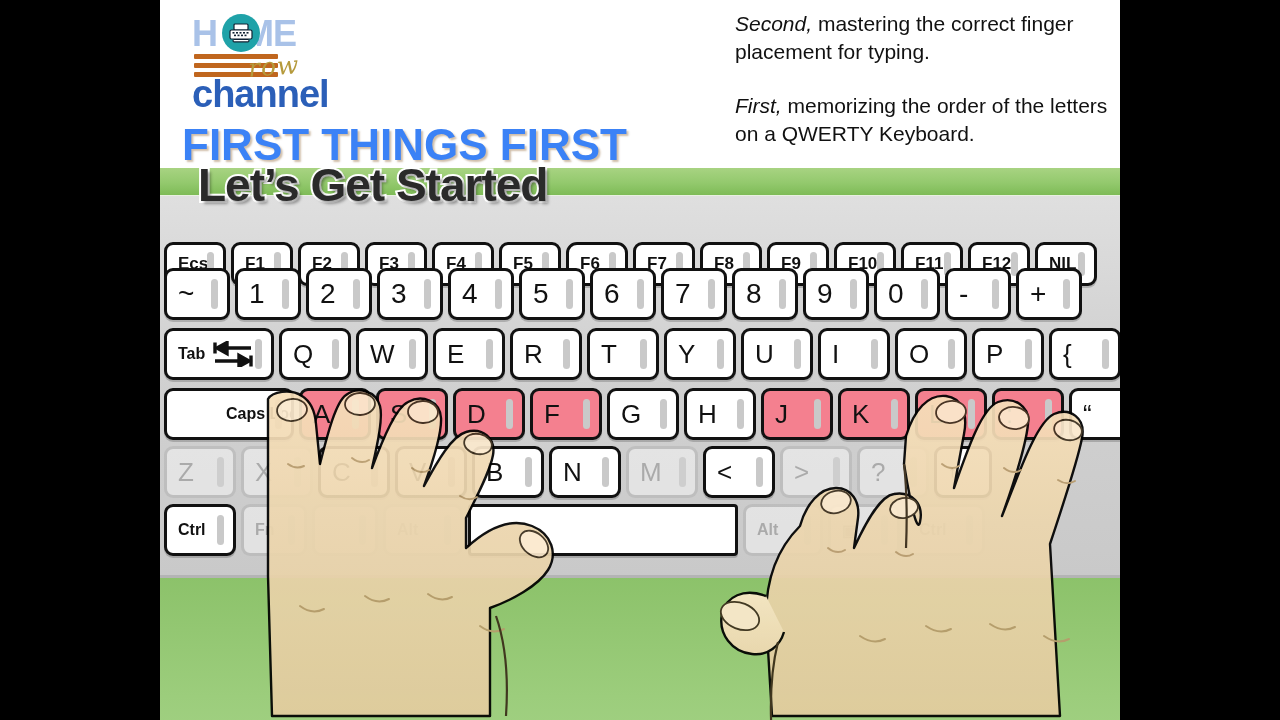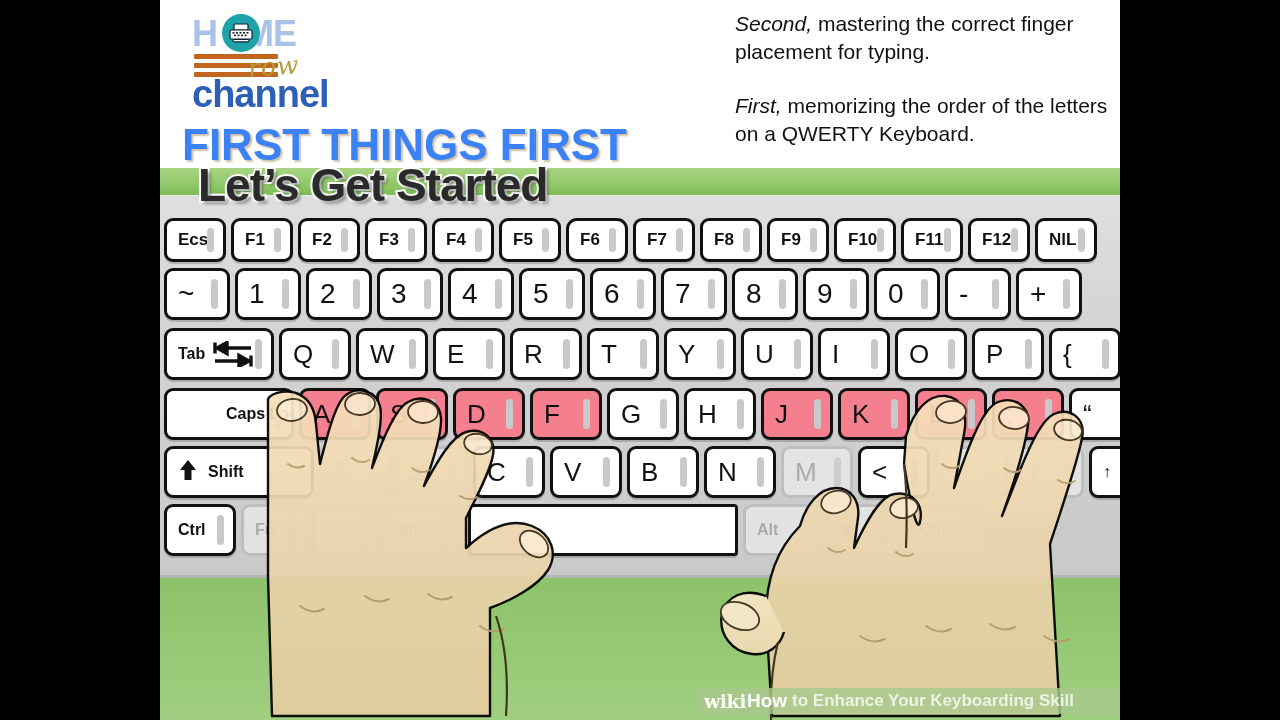--- a/index.html
+++ b/index.html
@@ -138,21 +138,21 @@
   .key.mod .lbl { font-size:16px; }
 
   
   #row-fn   { top:22px; }
   #row-num  { top:72px; }
   #row-qwe  { top:132px; }
   #row-asd  { top:192px; }
   #row-zxc  { top:250px; }
   #row-ctrl { top:308px; }
 
-  .key.h40 { height:44px; }
+  .key.h40 { height:44px;margin-top:24px; }
   .key.h52 { height:52px; }
 
   
   .key.ghost {
     border-color:rgba(20,20,20,.18);
     color:rgba(40,40,40,.30);
     background:rgba(255,255,255,.45);
     box-shadow:none;
   }
   .key.ghost .bar { background:rgba(180,180,180,.45); }
@@ -460,26 +460,20 @@
             </div>
             <div class="key h52 alpha home" style="width: 72px;">
               <span class="lbl">:</span>
               <span class="bar"></span>
             </div>
             <div class="key h52 alpha" style="width: 72px;">
               <span class="lbl">“</span>
             </div>
           </div>
         <div class="krow" id="row-zxc">
-            <div class="key h52 mod shiftkey" style="width: 150px;">
-              <span class="shift-arrow" style="display:inline-block;margin-left:12px;vertical-align:middle"><svg width="18" height="22" viewBox="0 0 18 22">
-                  <polygon points="9,1 17,11 12.5,11 12.5,21 5.5,21 5.5,11 1,11" fill="#111"></polygon>
-                </svg></span>
-              <span class="lbl">Shift</span>
-            </div>
             <div class="key h52 alpha ghost" style="width: 72px;">
               <span class="lbl">Z</span>
               <span class="bar"></span>
             </div>
             <div class="key h52 alpha ghost" style="width: 72px;">
               <span class="lbl">X</span>
               <span class="bar"></span>
             </div>
             <div class="key h52 alpha" style="width: 72px;">
               <span class="lbl">C</span>
@@ -634,20 +628,15 @@
             <path d="M700 440 q13 9 25 3"></path>
             <path d="M766 430 q13 9 25 3"></path>
             <path d="M830 428 q13 9 25 3"></path>
             <path d="M884 440 q13 9 25 3"></path>
           </g>
           <path d="M618 446 q-10 40 -6 96" fill="none" stroke="#3a2c18" stroke-width="2.2"></path>
           <path d="M744 268 q4 36 2 84" fill="none" stroke="#3a2c18" stroke-width="2.2"></path>
         </g>
       </svg>
 
-      <div class="wm">
-        <span class="wiki">wiki</span>
-          <span class="how">How</span>
-          <span class="rest">to Enhance Your Keyboarding Skill</span>
-      </div>
     </div>
   </div>
 </div>
 
 </body></html>

